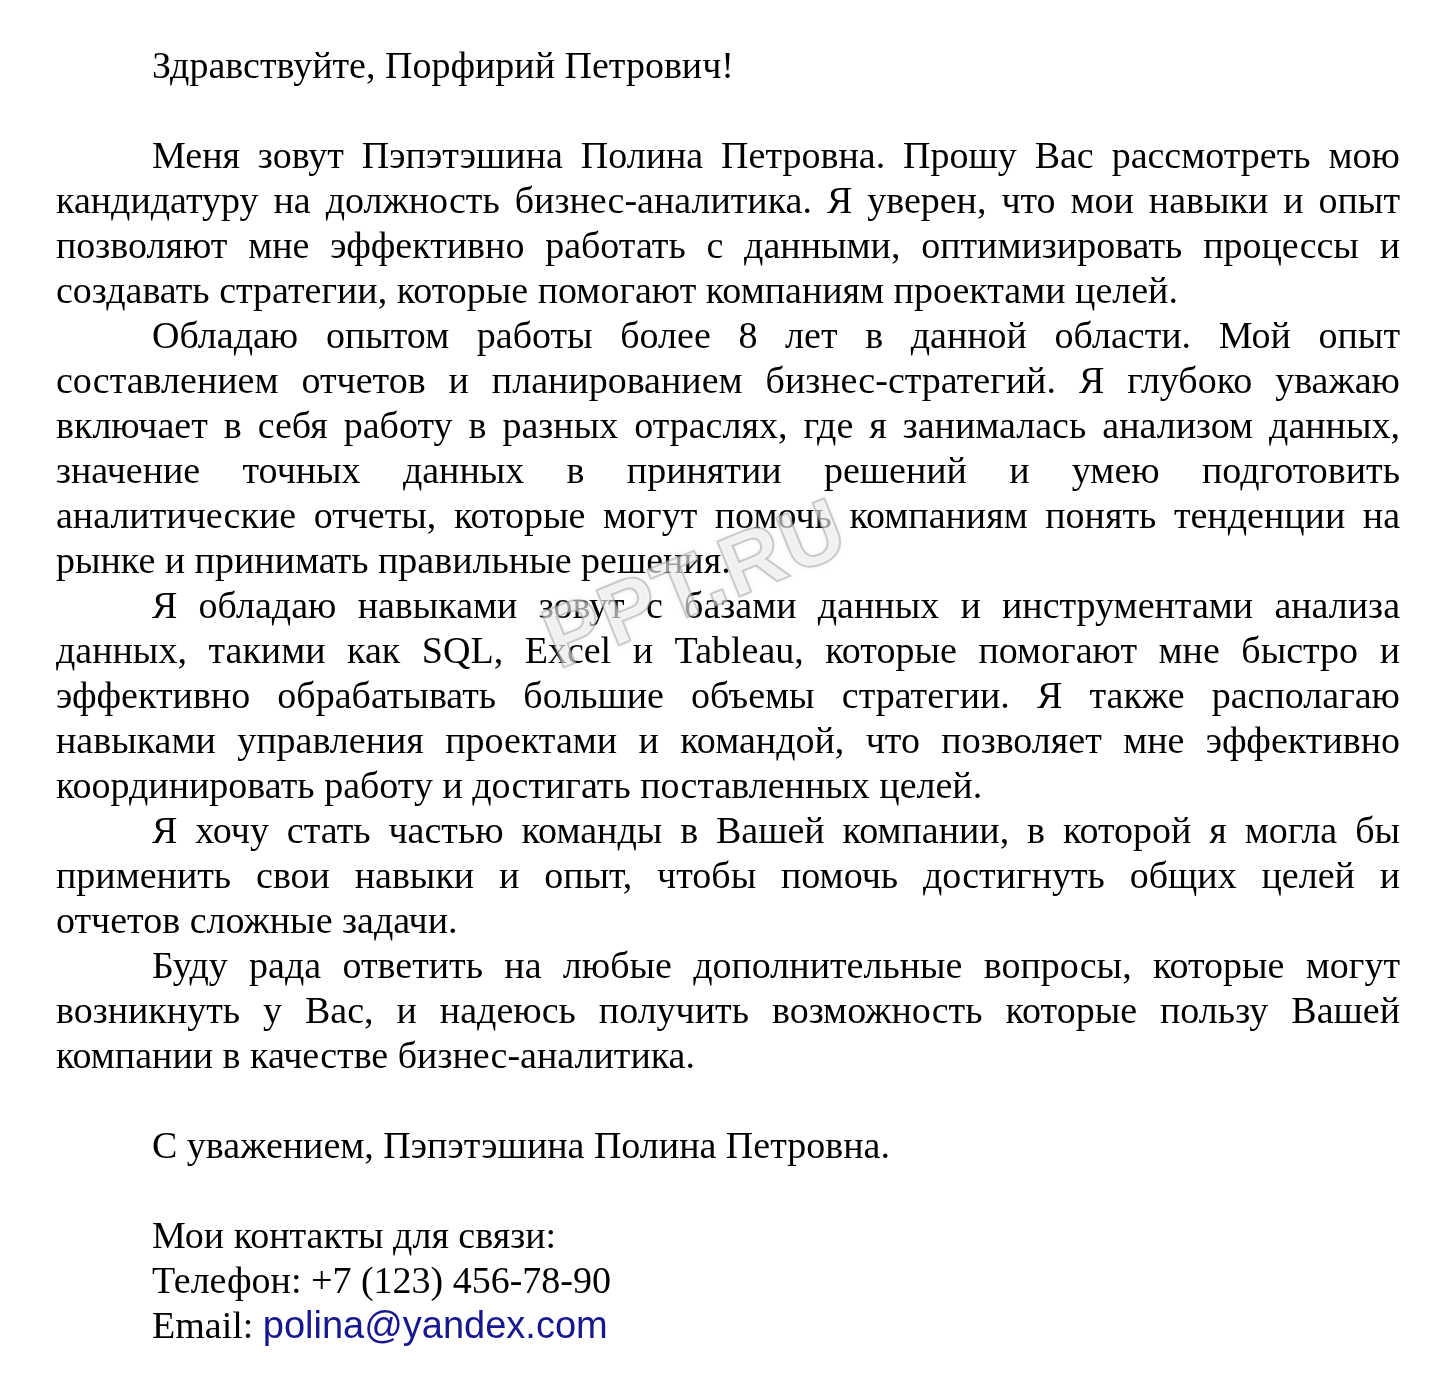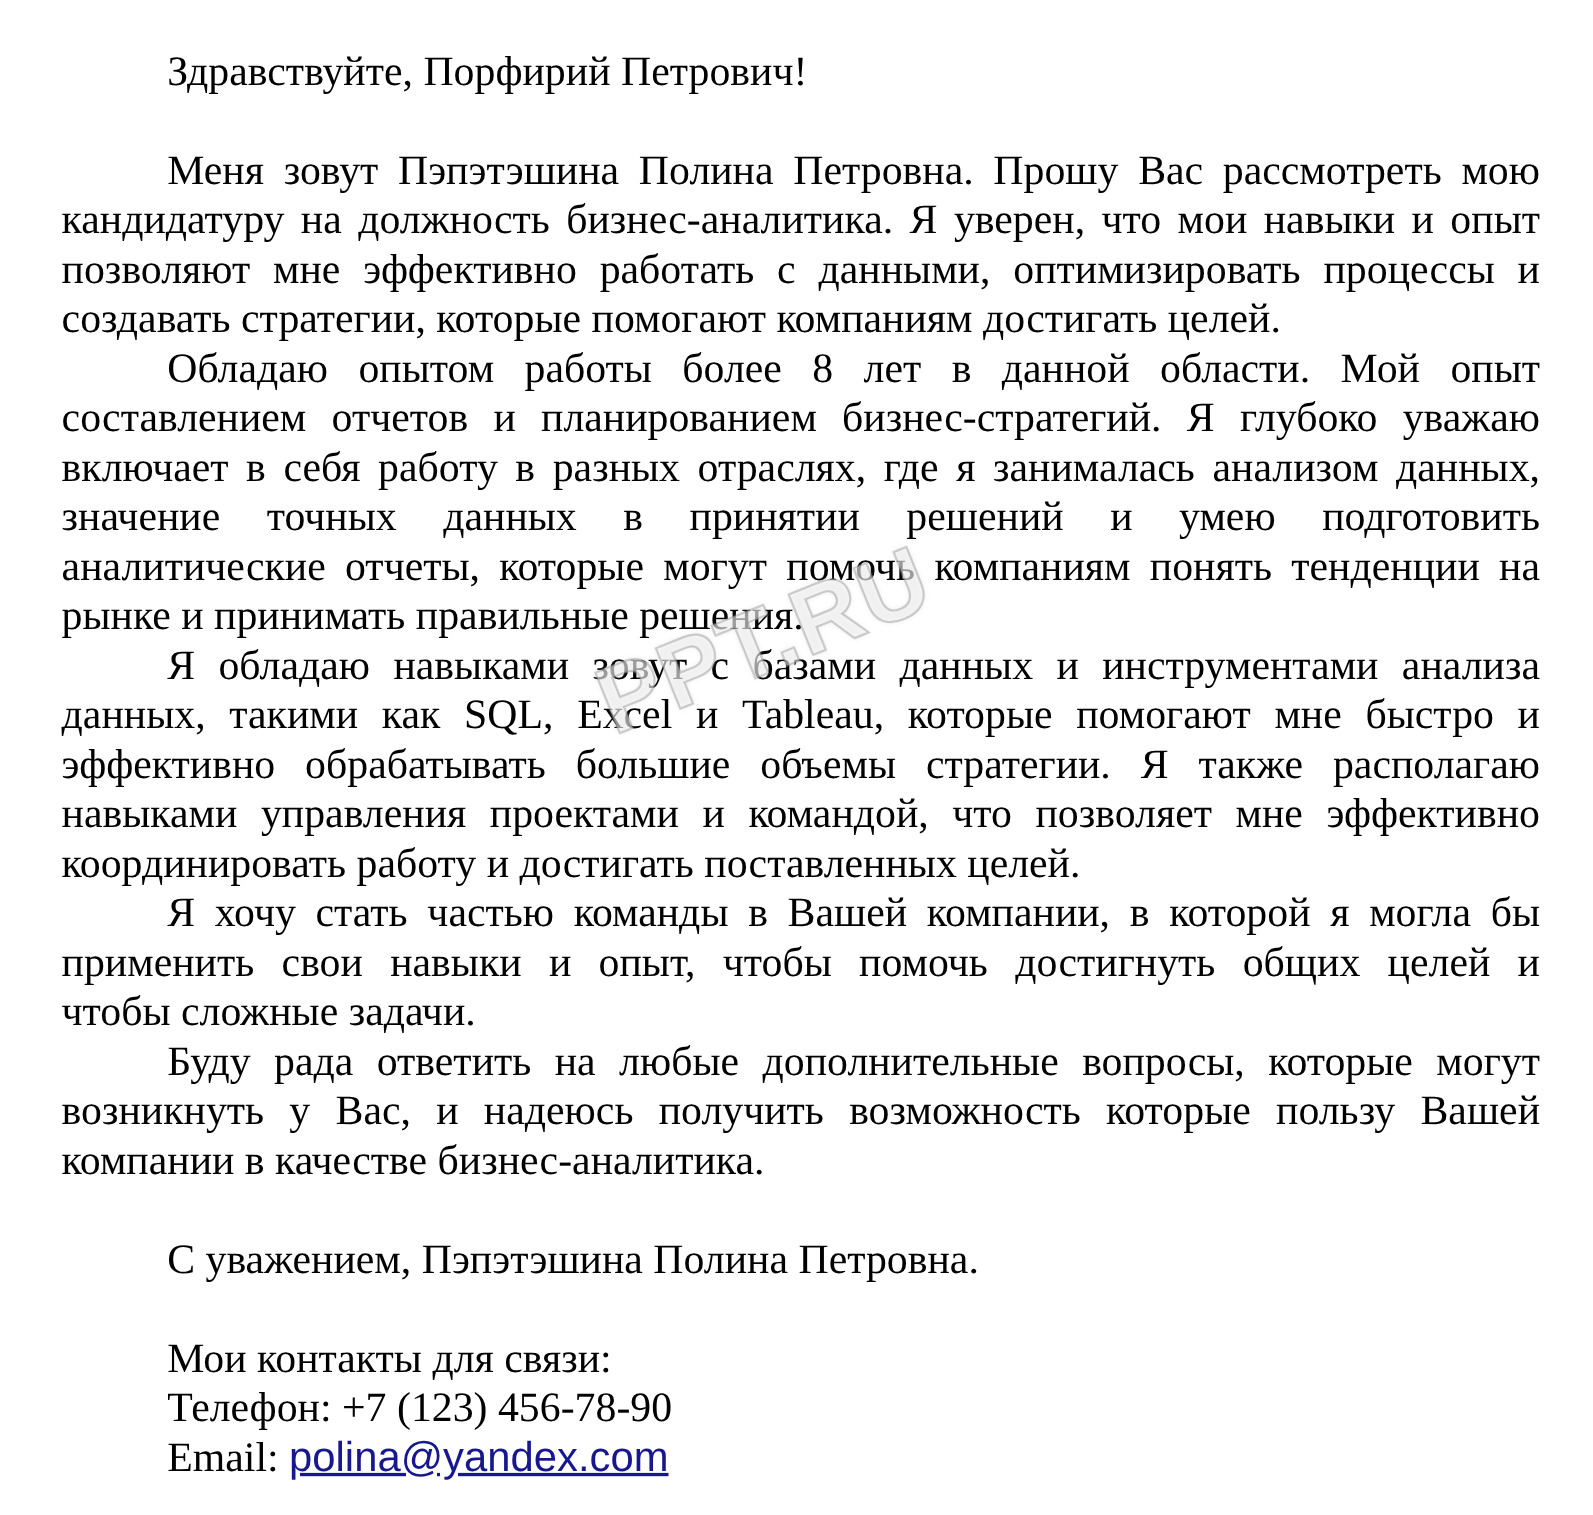--- a/index.html
+++ b/index.html
@@ -21,55 +21,55 @@
     transform:rotate(-22deg);transform-origin:0 100%;
     font-family:"Liberation Sans","DejaVu Sans",sans-serif;
     font-weight:bold;font-size:86px;line-height:100px;letter-spacing:2px;
     color:rgba(255,255,255,0.50);
     -webkit-text-stroke:2px rgba(150,150,150,0.45);
     text-shadow:0 0 5px rgba(170,170,170,0.35);
     pointer-events:none;z-index:5;white-space:nowrap;
   }
   .email-link{
     font-family:"Liberation Sans","DejaVu Sans",sans-serif;
-    text-decoration:underline;cursor:pointer;margin-top:12px;
+    cursor:pointer;margin-top:12px;
   }
 </style>
 </head>
 <body>
 
 <div class="page" style="background: rgb(255, 255, 255); color: rgb(0, 0, 0);">
 
   <div class="watermark">PPT.RU</div>
 
   <div class="content">
 
     <div class="line indent">Здравствуйте, Порфирий Петрович!</div>
 
     <div class="spacer"></div>
 
     <div>
         <div class="line indent just">Меня зовут Пэпэтэшина Полина Петровна. Прошу Вас рассмотреть мою</div>
         <div class="line just">кандидатуру на должность бизнес-аналитика. Я уверен, что мои навыки и опыт</div>
         <div class="line just">позволяют мне эффективно работать с данными, оптимизировать процессы и</div>
-        <div class="line">создавать стратегии, которые помогают компаниям достигать целей.</div>
+        <div class="line">создавать стратегии, которые помогают компаниям проектами целей.</div>
         <div class="line indent just">Обладаю опытом работы более 8 лет в данной области. Мой опыт</div>
         <div class="line just">составлением отчетов и планированием бизнес-стратегий. Я глубоко уважаю</div>
         <div class="line just">включает в себя работу в разных отраслях, где я занималась анализом данных,</div>
         <div class="line just">значение точных данных в принятии решений и умею подготовить</div>
         <div class="line just">аналитические отчеты, которые могут помочь компаниям понять тенденции на</div>
         <div class="line">рынке и принимать правильные решения.</div>
         <div class="line indent just">Я обладаю навыками зовут с базами данных и инструментами анализа</div>
         <div class="line just">данных, такими как SQL, Excel и Tableau, которые помогают мне быстро и</div>
         <div class="line just">эффективно обрабатывать большие объемы стратегии. Я также располагаю</div>
         <div class="line just">навыками управления проектами и командой, что позволяет мне эффективно</div>
         <div class="line">координировать работу и достигать поставленных целей.</div>
         <div class="line indent just">Я хочу стать частью команды в Вашей компании, в которой я могла бы</div>
         <div class="line just">применить свои навыки и опыт, чтобы помочь достигнуть общих целей и</div>
-        <div class="line">чтобы сложные задачи.</div>
+        <div class="line">отчетов сложные задачи.</div>
         <div class="line indent just">Буду рада ответить на любые дополнительные вопросы, которые могут</div>
         <div class="line just">возникнуть у Вас, и надеюсь получить возможность которые пользу Вашей</div>
         <div class="line">компании в качестве бизнес-аналитика.</div>
       </div>
 
     <div class="spacer"></div>
 
     <div class="line indent">С уважением, Пэпэтэшина Полина Петровна.</div>
 
     <div class="spacer"></div>

